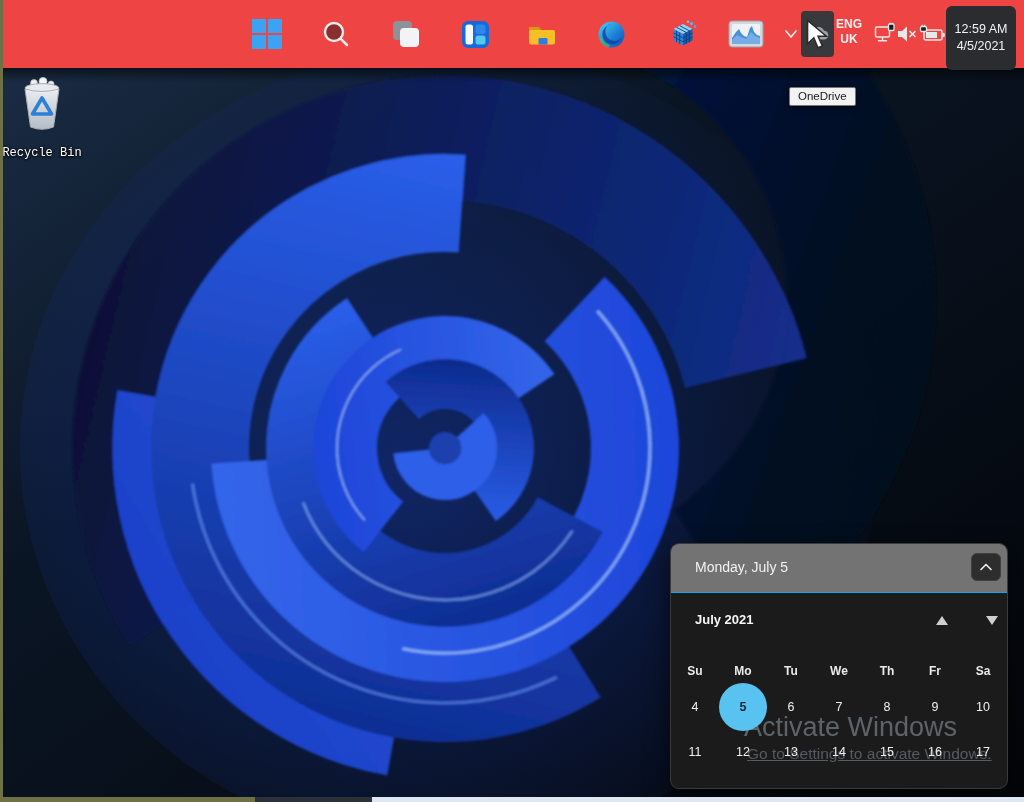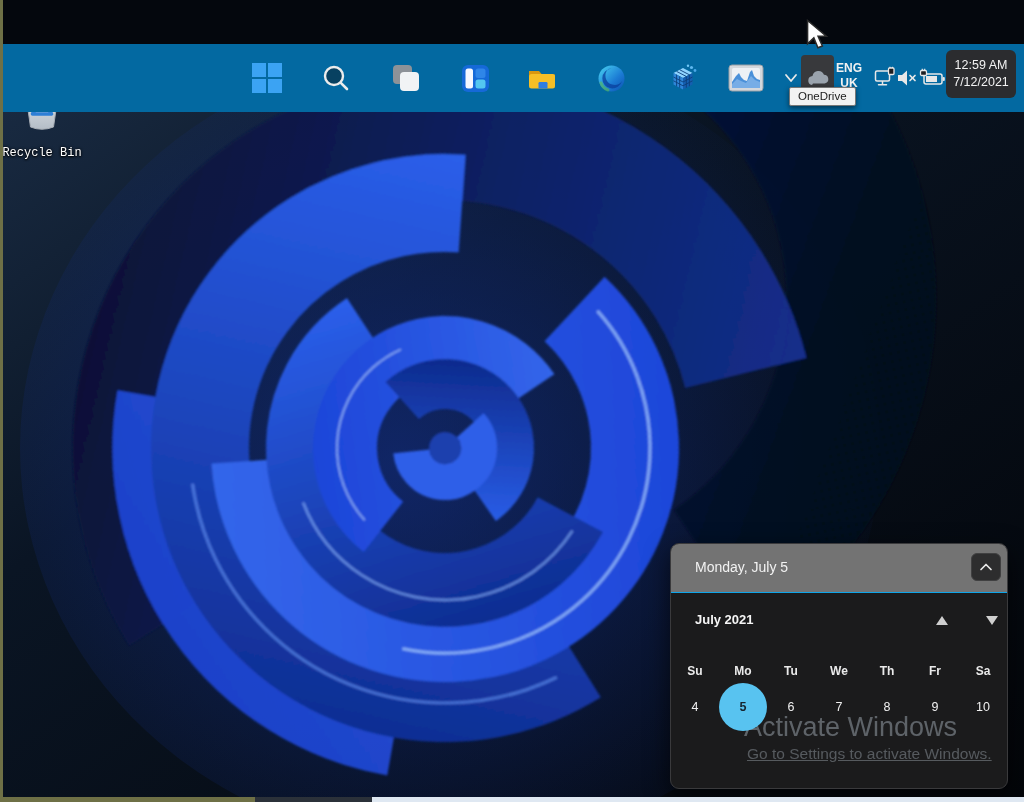--- a/index.html
+++ b/index.html
@@ -1,28 +1,28 @@
 <!DOCTYPE html>
 <html><head>
 <meta charset="utf-8">
 <style>
   html,body{margin:0;padding:0;background:#000;}
   .screen{position:relative;width:1024px;height:802px;overflow:hidden;background:#04070d;
     font-family:"Liberation Sans",sans-serif;-webkit-font-smoothing:antialiased;}
   
-  .taskbar{position:absolute;left:0;top:0;width:1024px;height:68px;background:#0369a1;z-index:30;margin-top:44px;}
+  .taskbar{position:absolute;left:0;top:0;width:1024px;height:68px;background:#ef4444;z-index:30;}
   .tb-icon{position:absolute;top:14px;width:40px;height:40px;display:flex;align-items:center;justify-content:center;border-radius:5px;}
   .tb-icon svg{display:block;}
   .tray-chevron{position:absolute;left:779px;top:24px;width:24px;height:20px;display:flex;align-items:center;justify-content:center;}
   .od-slot{position:absolute;left:801px;top:11px;width:33px;height:46px;background:#38393c;border-radius:4px;
     display:flex;align-items:center;justify-content:center;}
   .lang{position:absolute;left:832px;top:13px;width:34px;height:42px;color:#f2f2f2;font-size:12px;font-weight:bold;
     text-align:center;line-height:15px;padding-top:4px;box-sizing:border-box;}
   .tray-ic{position:absolute;top:22px;width:24px;height:24px;display:flex;align-items:center;justify-content:center;}
-  .clock{position:absolute;left:946px;top:6px;width:70px;height:48px;background:#2b2c2f;border-radius:6px;
+  .clock{position:absolute;left:946px;top:6px;width:70px;height:64px;background:#2b2c2f;border-radius:6px;
     color:#f2f2f2;font-size:12.5px;line-height:17px;display:flex;flex-direction:column;align-items:center;justify-content:center;}
   
   .desktop{position:absolute;left:0;top:68px;width:1024px;height:729px;overflow:hidden;}
   .desktop svg.wp{position:absolute;left:0;top:0;}
   .desk-shadow{position:absolute;left:0;top:0;width:100%;height:14px;background:linear-gradient(rgba(0,0,0,.55),rgba(0,0,0,0));}
   .tooltip{position:absolute;left:789px;top:71px;z-index:40;background:#f2f2f2;border:1px solid #767676;
     color:#1b1b1b;font-size:11.5px;padding:2px 8px 3px;border-radius:2px;box-shadow:0 2px 5px rgba(0,0,0,.5);margin-top:16px;}
   .recycle{position:absolute;left:2px;top:76px;width:80px;text-align:center;z-index:5;}
   .recycle .lbl{margin-top:8px;color:#fff;font-size:12px;text-shadow:0 1px 2px #000,0 0 3px #000;font-family:Liberation Mono, monospace;}
   .cursor{position:absolute;left:805px;top:19px;z-index:60;}
@@ -253,21 +253,21 @@
         <rect x="24.6" y="11" width="2.2" height="4" rx="1" fill="#e8e8e8"></rect>
         <rect x="8" y="10" width="11" height="6" fill="#e8e8e8"></rect>
         <rect x="2.5" y="4.5" width="6" height="5" rx="1.2" fill="#1d1e21" stroke="#e8e8e8" stroke-width="1.3"></rect>
         <line x1="4.3" y1="4.5" x2="4.3" y2="2.8" stroke="#e8e8e8" stroke-width="1.2"></line>
         <line x1="6.7" y1="4.5" x2="6.7" y2="2.8" stroke="#e8e8e8" stroke-width="1.2"></line>
       </svg>
     </div>
 
     <div class="clock">
       <div>12:59 AM</div>
-      <div>7/12/2021</div>
+      <div>4/5/2021</div>
     </div>
   </div>
 
   <div class="tooltip">OneDrive</div>
 
   <div class="cursor">
     <svg width="28" height="32" viewBox="0 0 18 21">
       <path d="M1.5,1 L1.5,16.2 L5.6,12.4 L8.3,18.9 L11.2,17.7 L8.4,11.3 L13.8,11.3 Z" fill="#ffffff" stroke="#2a2a2a" stroke-width="1"></path>
     </svg>
   </div>
@@ -310,20 +310,29 @@
           <i></i>
           <b>5</b>
         </span>
       <span>6</span>
       <span>7</span>
       <span>8</span>
       <span>9</span>
       <span>10</span>
     </div>
 
+    <div class="day-row">
+      <span>11</span>
+      <span>12</span>
+      <span>13</span>
+      <span>14</span>
+      <span>15</span>
+      <span>16</span>
+      <span>17</span>
+    </div>
   </div>
 
   <div class="strip-left"></div>
   <div class="strip-bottom">
     <div class="sb1"></div>
       <div class="sb2"></div>
       <div class="sb3"></div>
   </div>
 
 </div>

